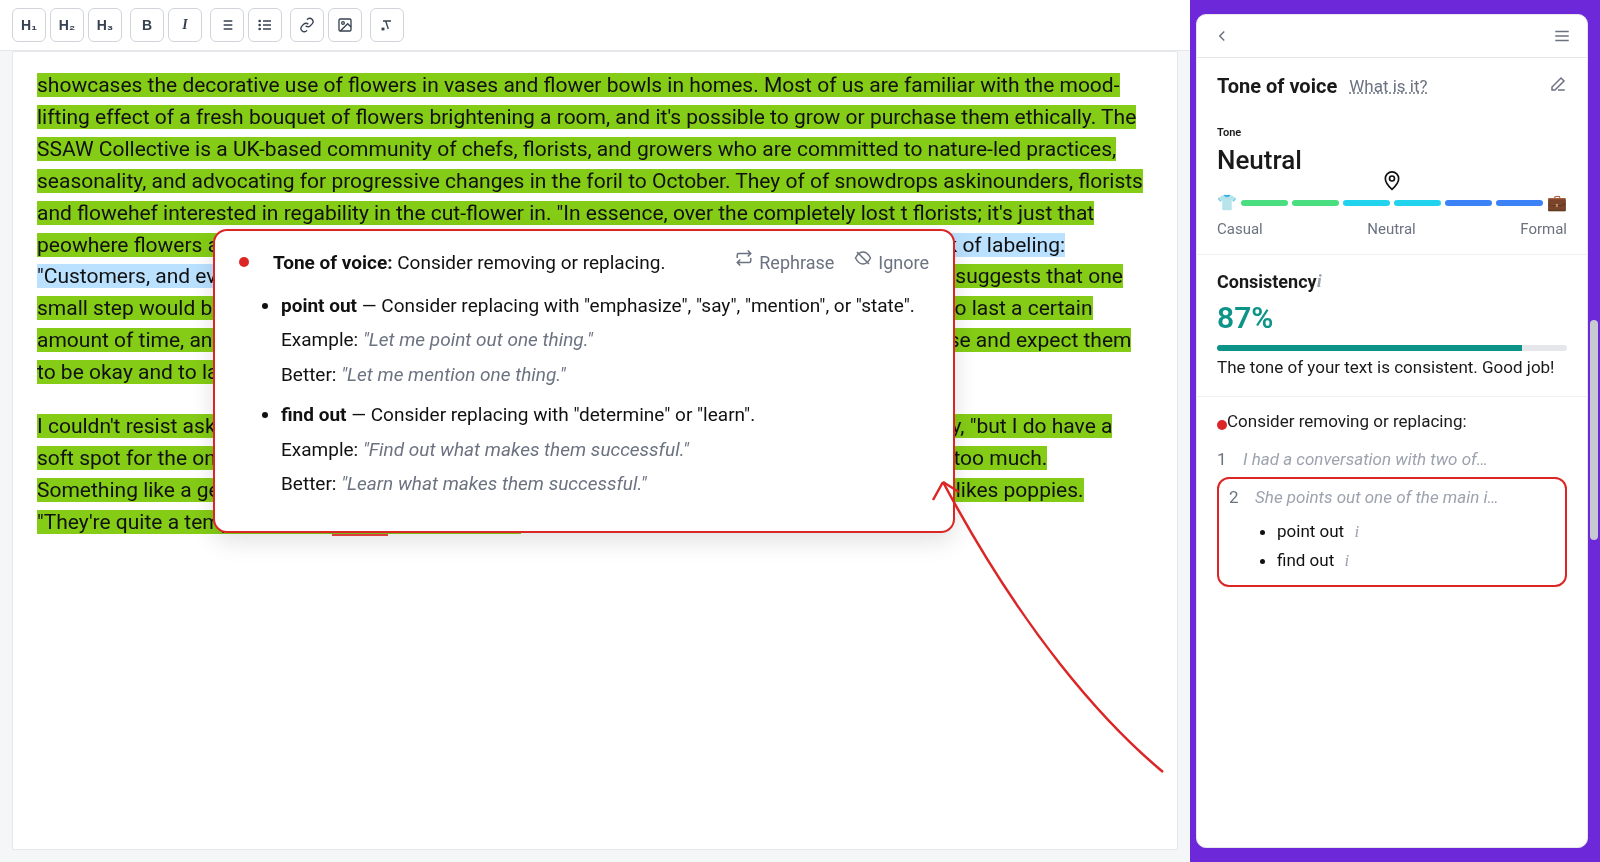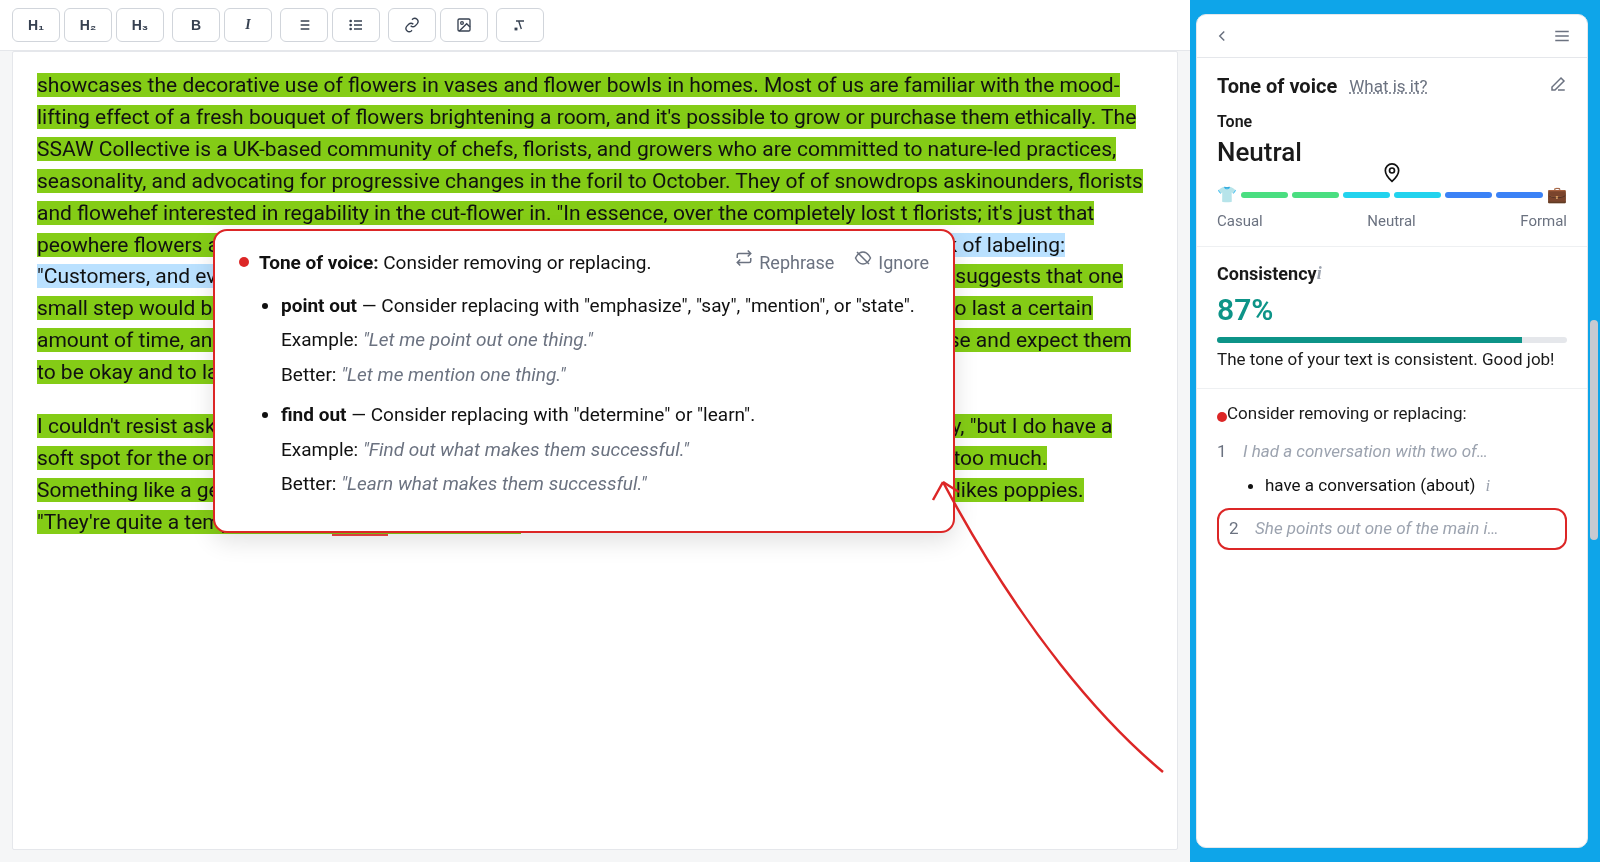--- a/index.html
+++ b/index.html
@@ -4,62 +4,62 @@
 <style>
 * { box-sizing: border-box; margin: 0; padding: 0; }
 body { font-family: -apple-system, BlinkMacSystemFont, "Segoe UI", Roboto, sans-serif; background: #f5f6f7; color: #1a1a1a; overflow: hidden; }
 
 .app { display: flex; height: 862px; width: 1600px; }
 
 
 .editor-wrap { flex: 1; background: #f5f6f7; padding: 0; display: flex; flex-direction: column; }
 .toolbar { display: flex; align-items: center; gap: 8px; padding: 8px 12px; background: #fff; border-bottom: 1px solid #e5e7eb; }
 .tb-group { display: flex; gap: 4px; }
-.tb-btn { width: 48px; height: 34px; border: 1px solid #d1d5db; background: #fff; border-radius: 6px; display: flex; align-items: center; justify-content: center; font-size: 14px; font-weight: 600; cursor: pointer; color: #374151; }
+.tb-btn { width: 34px; height: 34px; border: 1px solid #d1d5db; background: #fff; border-radius: 6px; display: flex; align-items: center; justify-content: center; font-size: 14px; font-weight: 600; cursor: pointer; color: #374151; }
 .tb-btn svg { width: 16px; height: 16px; }
 .tb-spacer { flex: 1; }
 .highlight-box { display: flex; align-items: center; gap: 8px; border: 1px solid #d1d5db; border-radius: 8px; padding: 6px 10px; background: #fff; cursor: pointer; }
 .highlight-box .count { color: #6b7280; }
 .beta { background: #ff6b35; color: #fff; font-size: 11px; font-weight: 600; padding: 2px 8px; border-radius: 10px; }
 .chev { color: #374151; }
 
 .editor { flex: 1; background: #fff; margin: 0 12px 12px; border: 1px solid #e5e7eb; border-radius: 2px; padding: 18px 24px; font-size: 21px; line-height: 1.52; color: #111; overflow: hidden; position: relative; }
 .hl-purple { background: #84cc16; }
 .hl-blue { background: #bae1ff; }
 .underline-red { border-bottom: 2px solid #ef4444; }
 
 
 .popup { position: absolute; left: 200px; top: 177px; width: 742px; background: #fff; border: 2px solid #dc2626; border-radius: 14px; box-shadow: 0 8px 24px rgba(0,0,0,.12); padding: 18px 24px 20px; font-size: 19px; line-height: 1.5; z-index: 10; }
-.popup-head { display: flex; align-items: flex-start; gap: 10px; }
+.popup-head { display: flex; align-items: flex-start; gap: 24px; }
 .dot-red { width: 10px; height: 10px; background: #dc2626; border-radius: 50%; margin-top: 8px; flex-shrink: 0; }
 .popup-title { flex: 1; }
 .popup-actions { display: flex; gap: 20px; color: #6b7280; font-size: 18px; }
 .popup-action { display: flex; gap: 6px; cursor: pointer; }
 .popup-action svg { width: 18px; height: 18px; }
 .popup-list { list-style: disc; margin: 14px 0 0 42px; color: #6b7280; }
 .popup-list > li { margin-bottom: 12px; color: #111; }
 .popup-list .term { font-weight: 700; }
 .sub { margin-top: 6px; }
 .sub .lbl { color: #111; }
 .sub .ex { font-style: italic; color: #6b7280; }
 
 
 .arrow-svg { position: absolute; left: 910px; top: 400px; width: 260px; height: 340px; pointer-events: none; z-index: 20; }
 
 
-.sidebar { width: 410px; background: #0ea5e9; padding: 14px 12px 14px 6px; }
+.sidebar { width: 410px; background: #6d28d9; padding: 14px 12px 14px 6px; }
 .panel { background: #fff; border: 1px solid #e5e7eb; border-radius: 10px; overflow: hidden; height: 100%; display: flex; flex-direction: column; }
 .panel-head { display: flex; align-items: center; justify-content: space-between; padding: 12px 16px; border-bottom: 1px solid #e5e7eb; }
 .panel-head svg { width: 18px; height: 18px; color: #6b7280; }
 .section { padding: 16px 20px; border-bottom: 1px solid #eef0f2; }
 .sec-title-row { display: flex; align-items: center; gap: 12px; }
 .sec-title { font-size: 20px; font-weight: 700; }
 .what { color: #6b7280; text-decoration: underline dotted; font-size: 17px; }
 .edit-ico { margin-left: auto; color: #6b7280; }
-.tone-label { font-size: 16px; font-weight: 600; margin-top: 14px; }
+.tone-label { font-size: 11px; font-weight: 600; margin-top: 28px; }
 .tone-value { font-size: 26px; font-weight: 500; margin-top: 6px; }
 .tone-scale { margin-top: 18px; }
 .scale-track { display: flex; gap: 4px; align-items: center; position: relative; }
 .scale-seg { height: 6px; flex: 1; border-radius: 3px; }
 .s-casual { background: #4ade80; }
 .s-neutral { background: #22d3ee; }
 .s-formal { background: #3b82f6; }
 .scale-pin { position: absolute; top: -22px; left: 50%; transform: translateX(-50%); }
 .scale-labels { display: flex; justify-content: space-between; margin-top: 8px; font-size: 15px; color: #6b7280; text-align: center; }
 .shirt-ico, .case-ico { font-size: 16px; color: #14b8a6; }
@@ -257,28 +257,29 @@
         <div class="issue-head">
           <span class="dot-red" style="width:10px;height:10px;border-radius:50%;background:#dc2626;display:inline-block"></span>
           <span>Consider removing or replacing:</span>
         </div>
 
         <div class="issue-block">
           <div class="issue-row">
             <span class="issue-num">1</span>
             <span class="issue-snip">I had a conversation with two of…</span>
           </div>
-          <ul class="issue-phrases">
-            <li><span>have a conversation (about)</span> <span class="info-i">i</span></li>
-          </ul>
         </div>
 
         <div class="issue-box-hl">
           <div class="issue-row">
             <span class="issue-num">2</span>
             <span class="issue-snip">She points out one of the main i…</span>
           </div>
+          <ul class="issue-phrases">
+            <li><span>point out</span> <span class="info-i">i</span></li>
+            <li><span>find out</span> <span class="info-i">i</span></li>
+          </ul>
         </div>
       </div>
     </div>
     <div class="scroll-ind"></div>
   </div>
 </div>
 
 </body></html>

